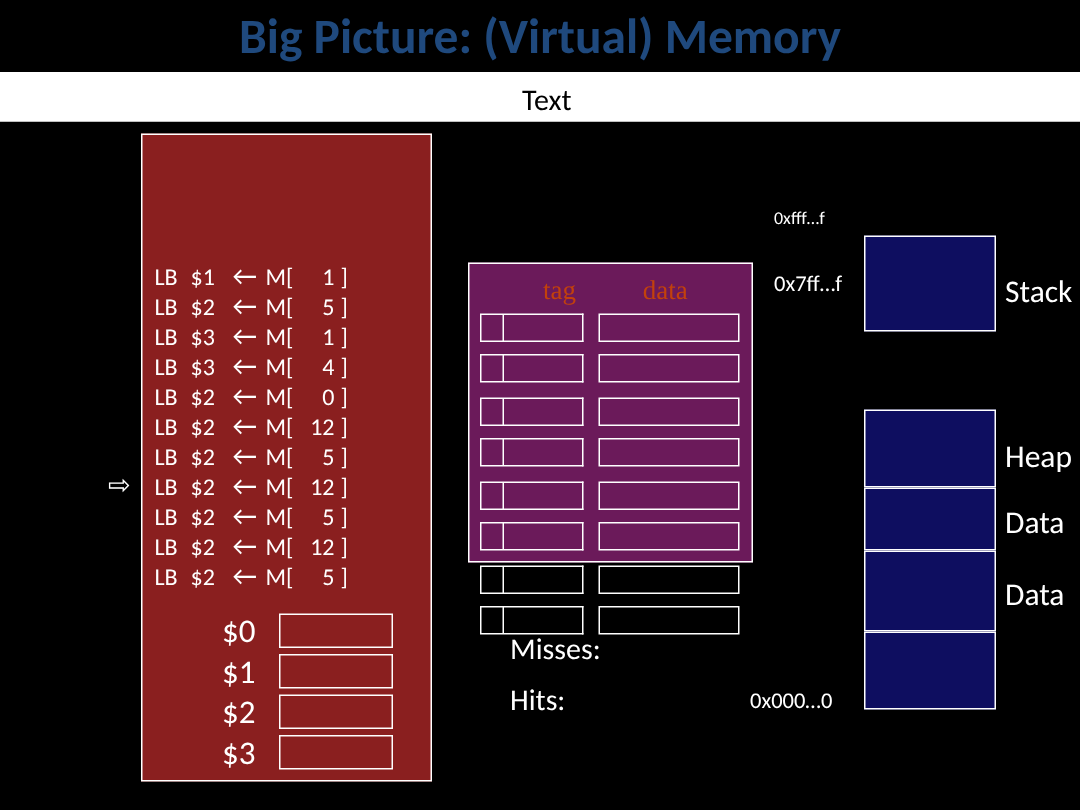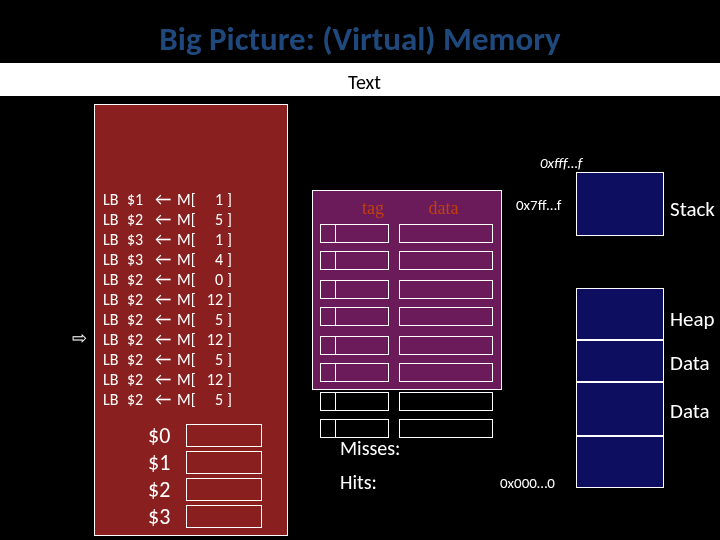--- a/index.html
+++ b/index.html
@@ -10,21 +10,21 @@
     background: #000;
     font-family: Calibri, Arial, sans-serif;
     color: #fff;
     overflow: hidden;
   }
   .title {
     color: #1f497d;
     font-size: 33px;
     font-weight: 600;
     text-align: center;
-    padding-top: 19px;
+    padding-top: 4px;
   }
   .subtitle {
     color: #000;
     background: #fff;
     font-size: 25px;
     margin: 4px 0 0 0;
     padding: 0 0 2px 72px;
   }
   .stage {
     position: relative;
@@ -129,23 +129,22 @@
   }
   
   .mem-label-outer {
     position: absolute;
     left: 554px; top: -24px;
     color: #000;
     font-size: 20px;
   }
   .addr-top {
     position: absolute;
-    left: 540px; top: 58px;
-    font-size: 15px;
-    font-style: italic;
+    left: 516px; top: 58px;
+    font-size: 12px;
   }
   .addr-mid {
     position: absolute;
     left: 516px; top: 100px;
     font-size: 15px;
   }
   .addr-bot {
     position: absolute;
     left: 500px; top: 378px;
     font-size: 15px;

